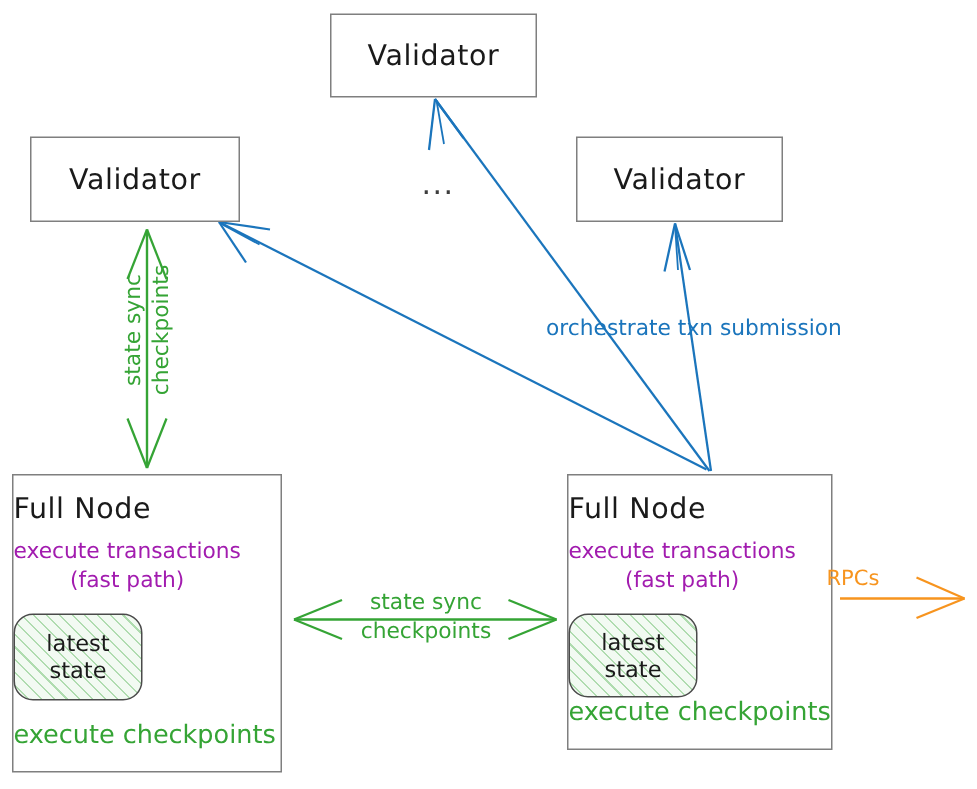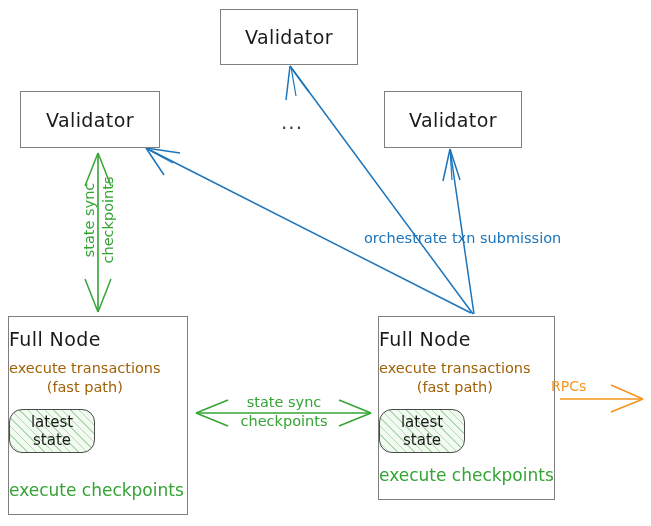--- a/index.html
+++ b/index.html
@@ -50,37 +50,37 @@
   .fullnode-title {
     font-family: "DejaVu Sans", sans-serif;
     font-size: 19px;
     color: #1a1a1a;
     margin-top: 11px;
     letter-spacing: 0.4px;
   }
   .fullnode-blue {
     font-family: "DejaVu Sans", sans-serif;
     font-size: 14.5px;
-    color: #a16207;
+    color: #a21caf;
     text-align: center;
     line-height: 1.32;
     margin-top: 9px;
   }
   .fullnode-green {
     font-family: "DejaVu Sans", sans-serif;
     font-size: 17px;
     color: #35a435;
     text-align: center;
     margin-top: auto;
     margin-bottom: 14px;
   }
   .state-box {
     margin-top: 12px;
     width: 86px;
-    height: 44px;
+    height: 58px;
     box-sizing: border-box;
     border: 1.6px solid #4a4a4a;
     border-radius: 13px;
     display: flex;
     flex-direction: column;
     align-items: center;
     justify-content: center;
     background-color: #f2faf2;
     background-image: repeating-linear-gradient(
       45deg,
@@ -219,17 +219,17 @@
   <div class="edge-label label-green label-vertical" style="left:80px; top:285px; width:130px;">
     <div>state sync</div>
     <div>checkpoints</div>
   </div>
 
   <div class="edge-label label-green" style="left:223px; top:393px; width:122px;">
     <div>state sync</div>
     <div>checkpoints</div>
   </div>
 
-  <div class="edge-label label-blue" style="left:364px; top:230px;">orchestrate txn submission</div>
+  <div class="edge-label label-blue" style="left:364px; top:211px;">orchestrate txn submission</div>
 
   <div class="edge-label label-orange" style="left:551px; top:378px;">RPCs</div>
 
 </div>
 
 </body></html>

